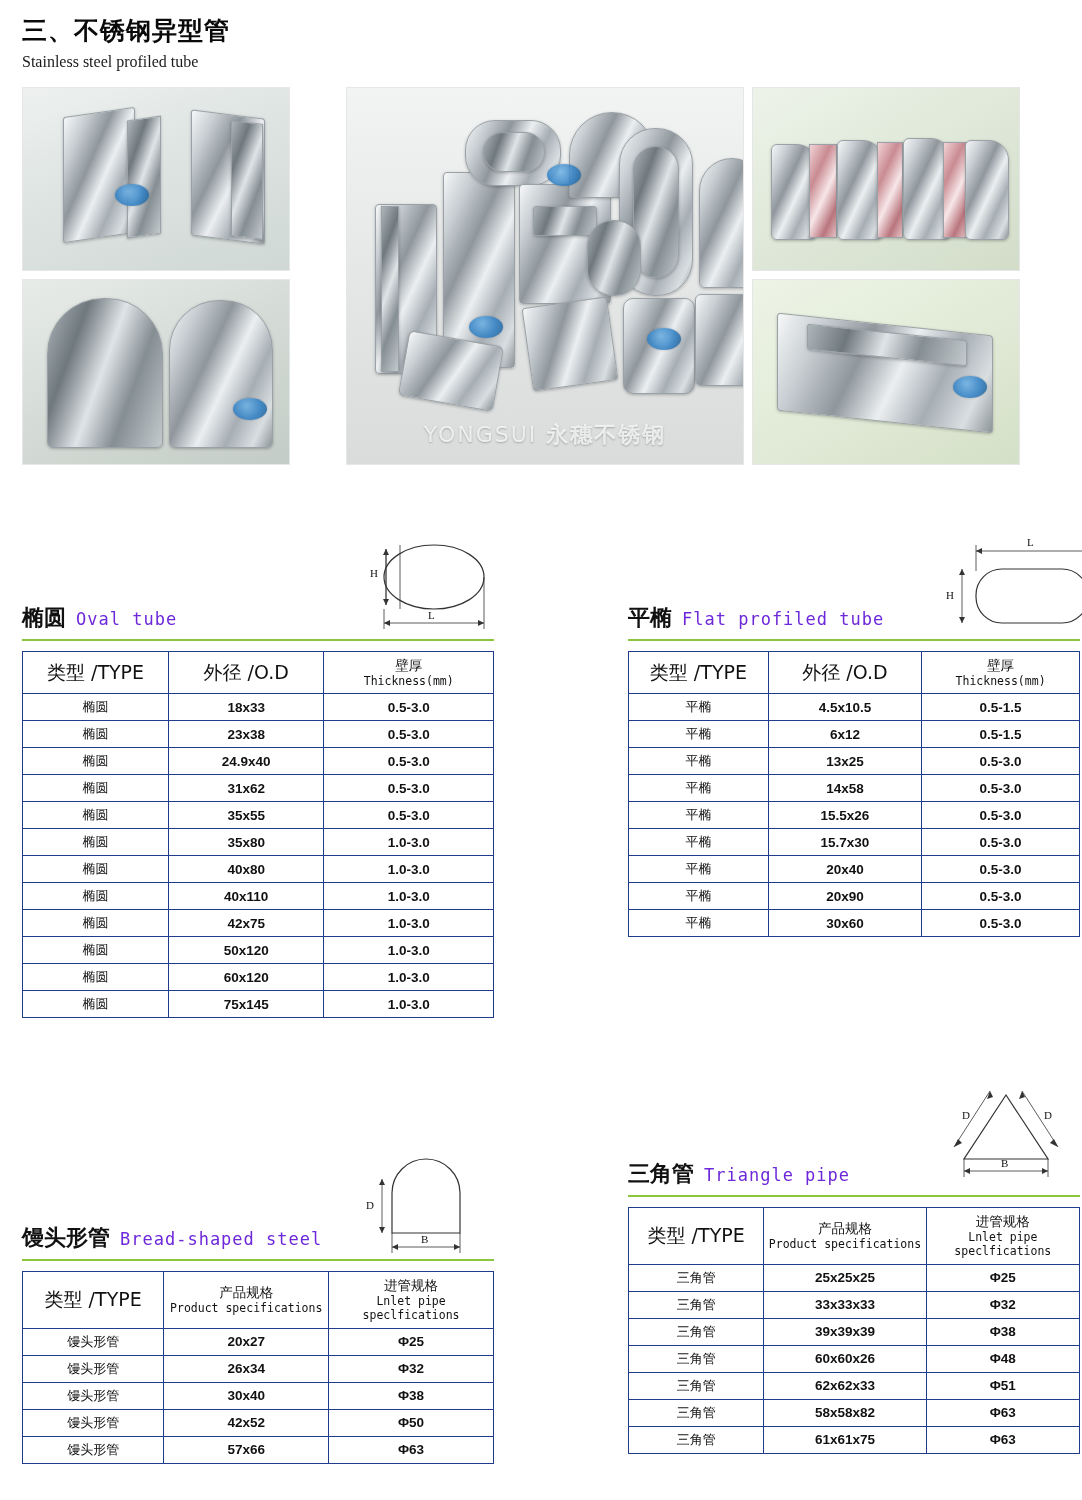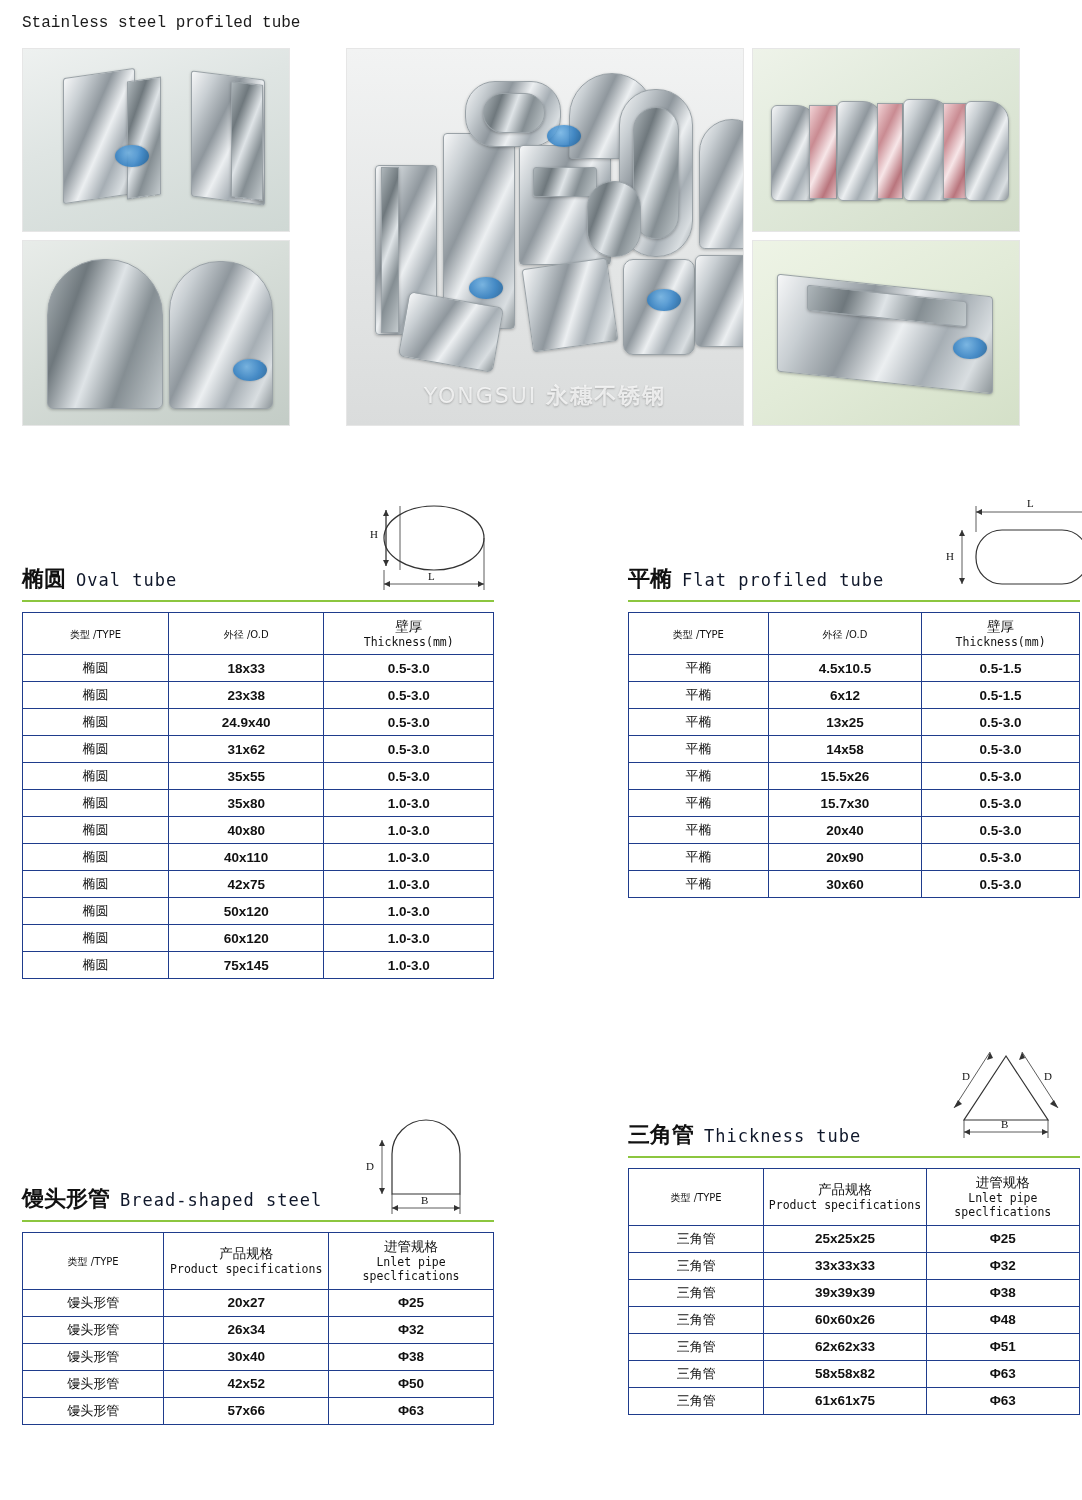--- a/index.html
+++ b/index.html
@@ -23,21 +23,21 @@
     font-weight: bold;
     letter-spacing: 1px;
     color: #0a0a0a;
     margin: 0 0 6px 0;
     font-family: "DejaVu Sans", sans-serif;
   }
   .title-en {
     font-size: 16px;
     color: #1a1a1a;
     margin: 0 0 16px 0;
-    font-family: Liberation Mono, monospace;
+    font-family: Liberation Serif, serif;
   }
   .intro {
     font-size: 14.5px;
     color: #1a1a1a;
     margin: 0 0 14px 0;
     letter-spacing: .3px;
     font-family: "DejaVu Sans", sans-serif;
   }
 
   
@@ -119,21 +119,21 @@
     margin-bottom: 10px;
   }
   .sec-cn {
     font-size: 22px;
     font-weight: bold;
     color: #111;
     font-family: "DejaVu Sans", sans-serif;
   }
   .sec-en {
     font-size: 17px;
-    color: #0f172a;
+    color: #6d28d9;
     letter-spacing: 1px;
     font-family: "DejaVu Sans Mono", monospace;
   }
 
   table.spec {
     border-collapse: collapse;
     width: 100%;
     background: #fff;
   }
   table.spec th, table.spec td {
@@ -153,21 +153,21 @@
     font-size: 13.5px;
     font-family: "DejaVu Sans", sans-serif;
   }
   table.spec th .en {
     display: block;
     font-size: 11.5px;
     font-family: "DejaVu Sans Mono", monospace;
     text-align: center;
   }
   table.spec th .one {
-    font-size: 10px;
+    font-size: 19px;
     font-family: "DejaVu Sans", sans-serif;
   }
   table.spec td.type {
     font-size: 13px;
     font-family: "DejaVu Sans", sans-serif;
   }
   table.spec td.val {
     font-weight: bold;
     font-size: 13.5px;
   }
@@ -176,20 +176,21 @@
   
   .draw { position: absolute; }
   .draw svg { display: block; }
   .dlabel { font-size: 11px; fill: #111; font-family: "Liberation Serif", serif; }
 </style>
 </head>
 <body>
 
 <div class="page">
 
+  <h1 class="title-cn">三、不锈钢异型管</h1>
   <div class="title-en">Stainless steel profiled tube</div>
 
   <div class="photos">
 
     <div class="col-left">
       <div class="ph ph-a">
         <div class="metal" style="left:40px;top:24px;width:72px;height:126px;transform:skewY(-8deg);border-radius:3px;"></div>
         <div class="metal dark" style="left:104px;top:30px;width:34px;height:118px;transform:skewY(-8deg);"></div>
         <div class="metal" style="left:168px;top:26px;width:74px;height:126px;transform:skewY(7deg);border-radius:3px;"></div>
         <div class="metal dark" style="left:208px;top:34px;width:32px;height:116px;transform:skewY(7deg);"></div>
@@ -510,21 +511,21 @@
         <line x1="36" y1="98" x2="120" y2="98" stroke="#333" stroke-width=".8"></line>
         <polygon points="36,98 42,95 42,101" fill="#333"></polygon>
         <polygon points="120,98 114,95 114,101" fill="#333"></polygon>
         <line x1="36" y1="86" x2="36" y2="104" stroke="#333" stroke-width=".8"></line>
         <line x1="120" y1="86" x2="120" y2="104" stroke="#333" stroke-width=".8"></line>
         <text class="dlabel" x="73" y="94">B</text>
       </svg>
     </div>
     <div class="sec-head">
       <span class="sec-cn">三角管</span>
-      <span class="sec-en">Thickness tube</span>
+      <span class="sec-en">Triangle pipe</span>
     </div>
     <table class="spec">
       <thead>
         <tr>
           <th style="width:30%"><span class="one">类型 /TYPE</span></th>
           <th style="width:36%">
             <span class="cn">产品规格</span>
             <span class="en">Product specifications</span>
           </th>
           <th style="width:34%">

